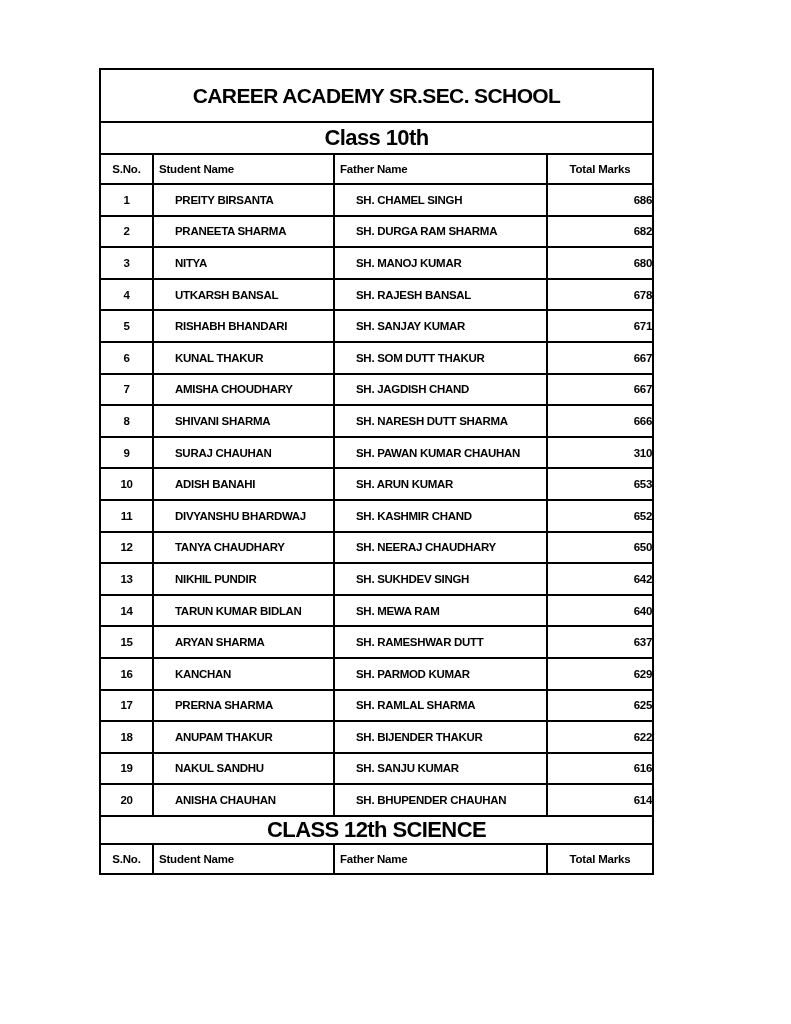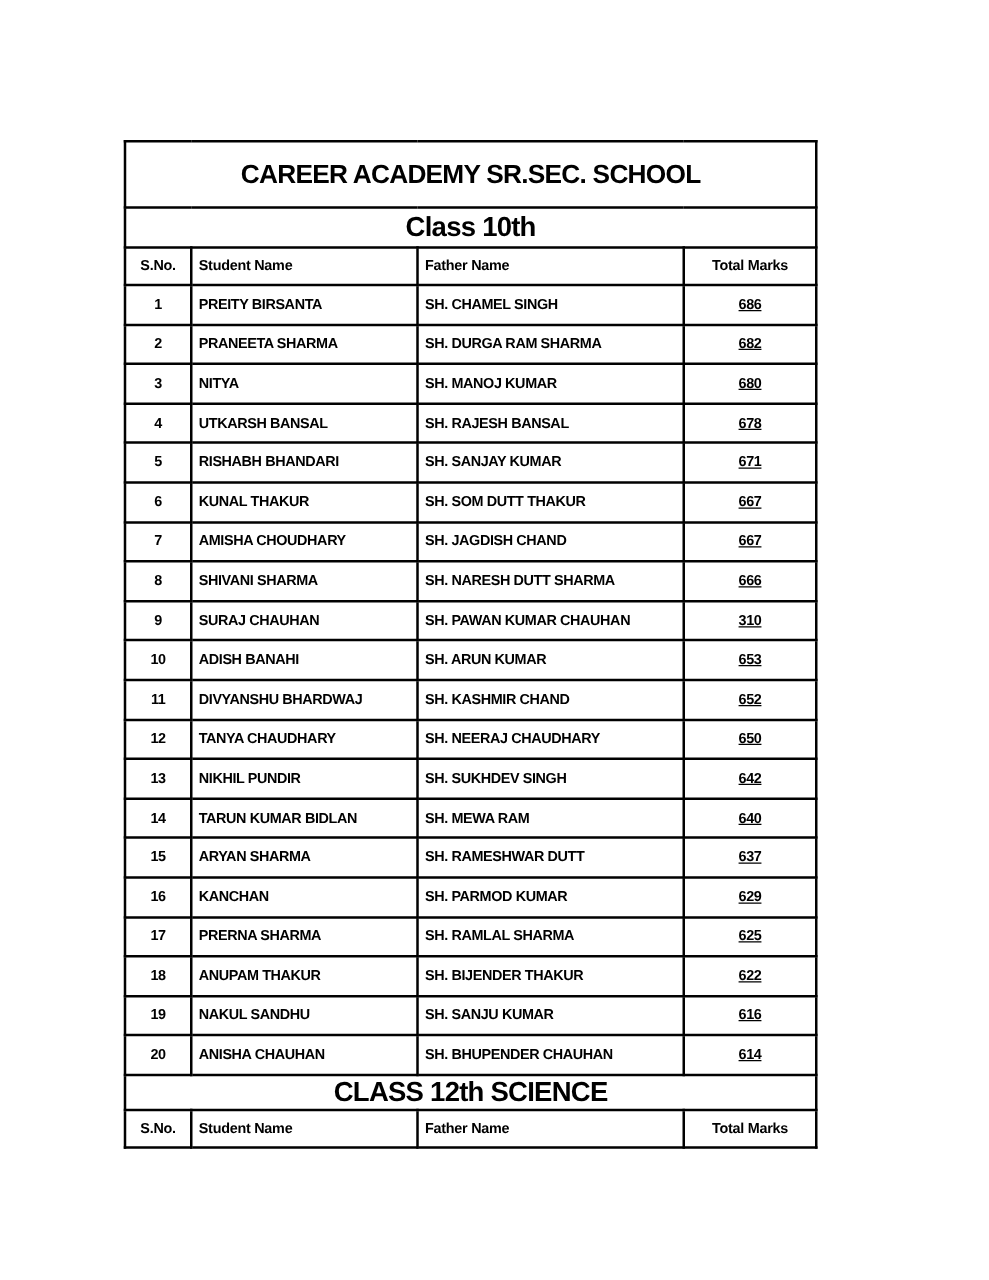--- a/index.html
+++ b/index.html
@@ -14,21 +14,20 @@
     width: 791px; height: 1024px;
     background: #ffffff;
     overflow: hidden;
   }
   table.marks-table {
     position: absolute;
     left: 99px; top: 68px;
     width: 553px;
     border-collapse: collapse;
     table-layout: fixed;
-    margin-top: 44px;
   }
   table.marks-table td, table.marks-table th {
     border: 2px solid #000000;
     vertical-align: middle;
     overflow: hidden;
     white-space: nowrap;
   }
   .school-title-cell {
     height: 53px;
     text-align: center;
@@ -55,22 +54,22 @@
     text-align: center;
     padding-left: 0;
   }
   tr.data-row td {
     height: 31.6px;
     font-size: 11.5px;
     font-weight: 700;
     letter-spacing: -0.3px;
   }
   td.c-sno { text-align: center; }
-  td.c-name, td.c-father { text-align: left; padding-left: 5px; }
-  td.c-marks { text-align: center; text-decoration: underline; }
+  td.c-name, td.c-father { text-align: left; padding-left: 21px; }
+  td.c-marks { text-align: right; }
 </style>
 </head>
 <body>
 
 <div class="page">
   <table class="marks-table">
     <colgroup>
       <col style="width:53px">
       <col style="width:181px">
       <col style="width:213px">

